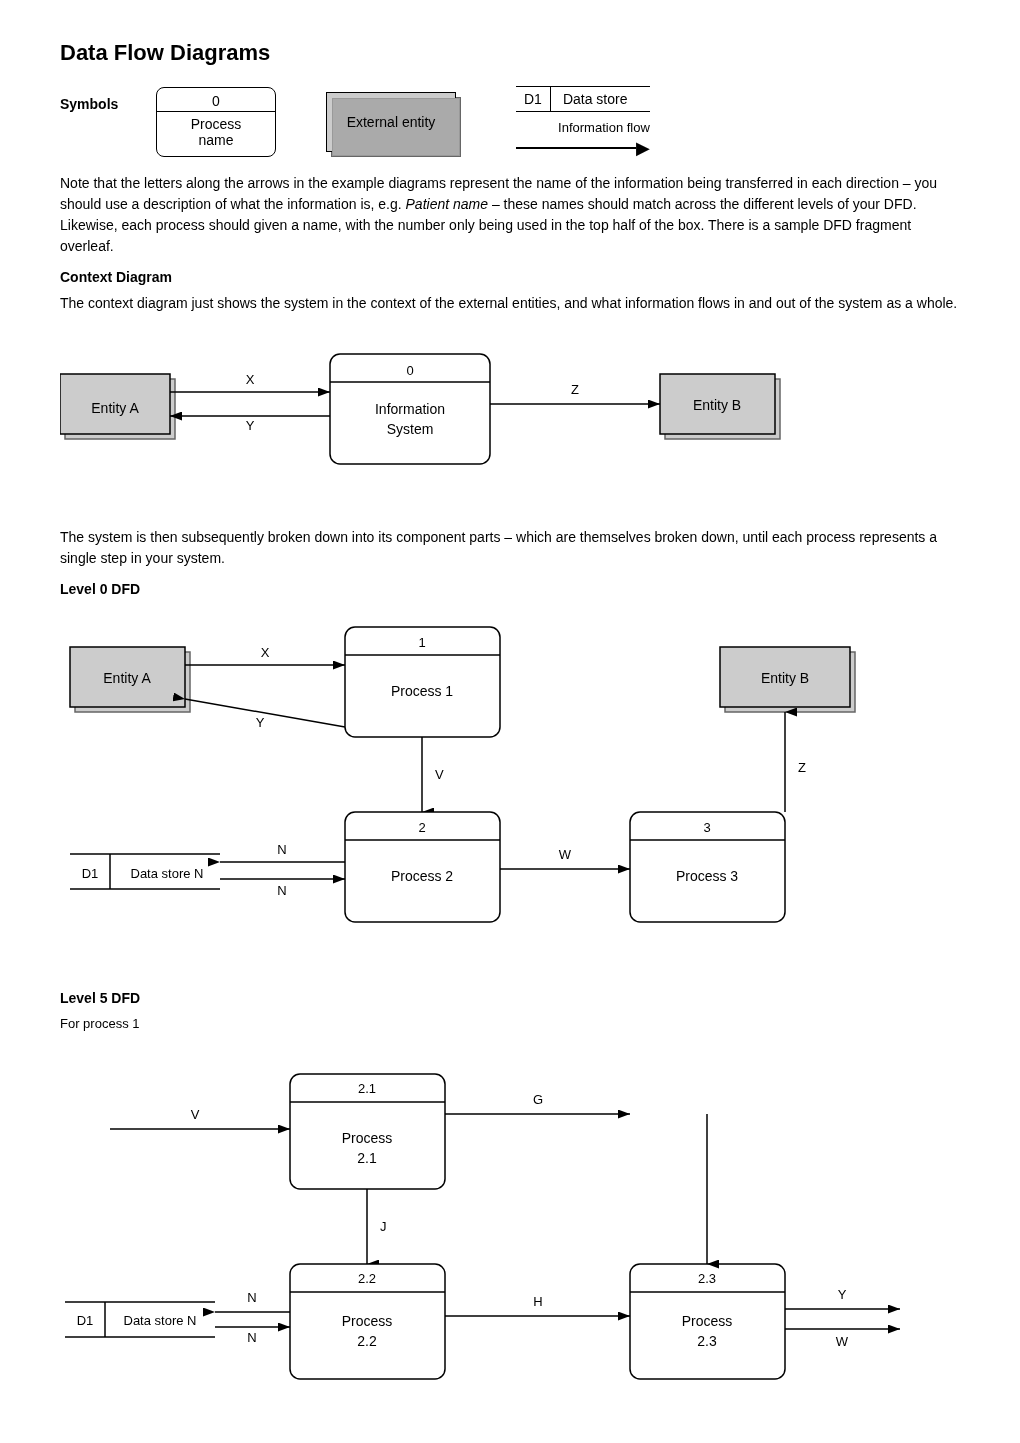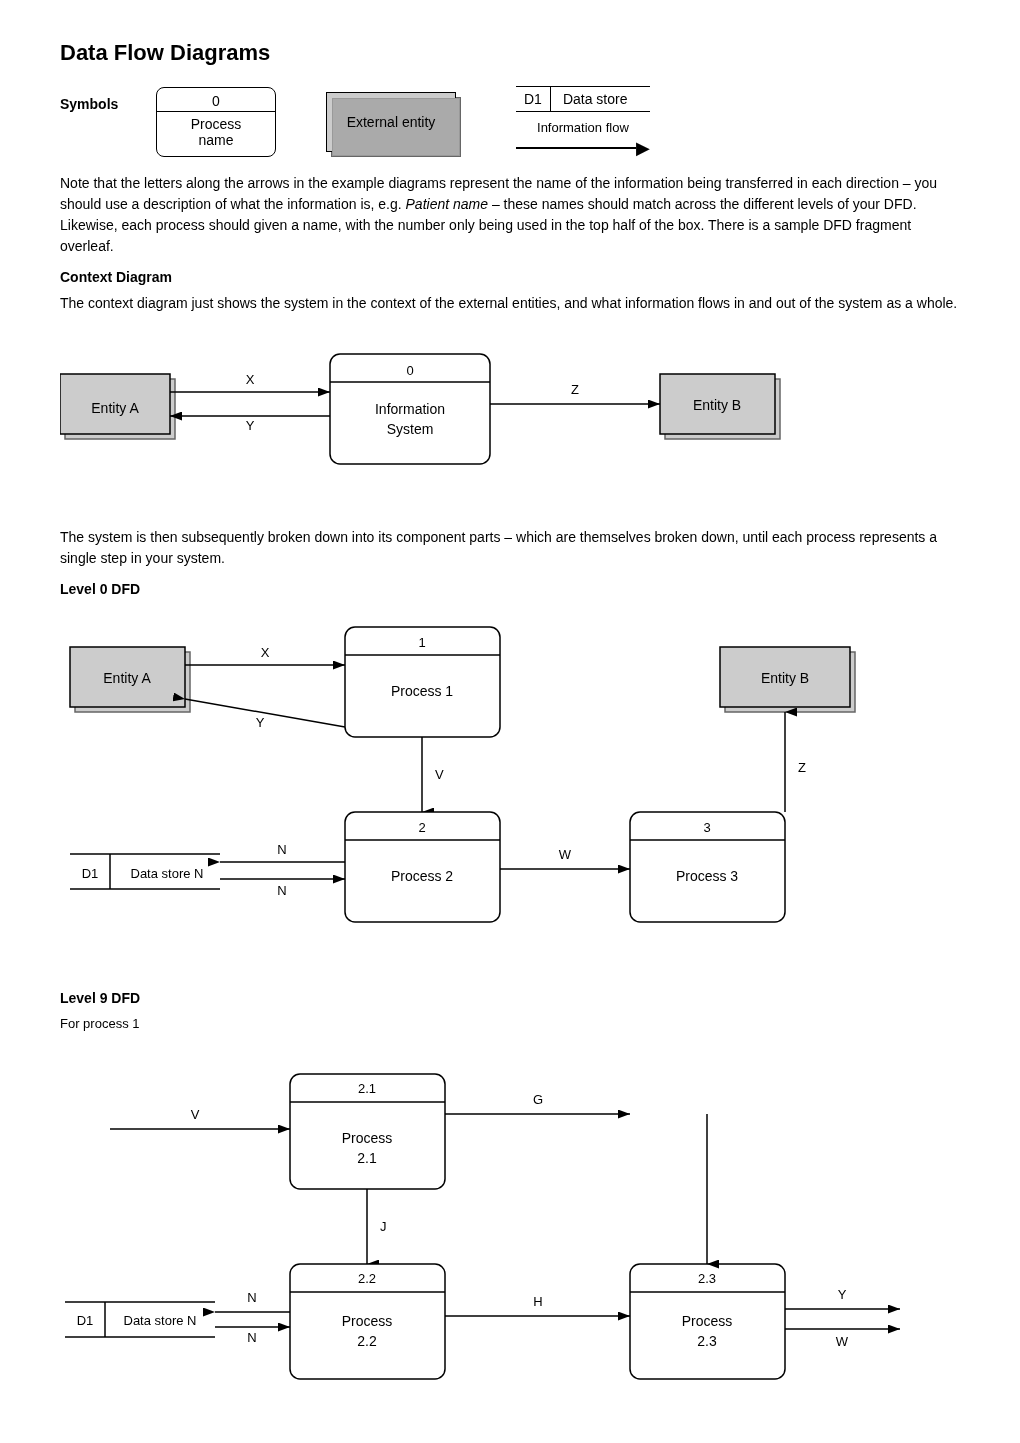--- a/index.html
+++ b/index.html
@@ -85,21 +85,21 @@
     .arrow-line {
       height: 1.5px;
       background: #000;
       display: inline-block;
     }
 
     
     .info-flow-symbol {
       display: flex;
       flex-direction: column;
-      align-items: center;
+      align-items: flex-end;
     }
 
     
     .diagram-area {
       position: relative;
       margin: 20px 0 30px 0;
     }
 
     
     svg text { font-family: Arial, sans-serif; }
@@ -256,21 +256,21 @@
     <text x="107" y="258" text-anchor="middle" dominant-baseline="middle" font-size="13">Data store N</text>
 
     <line x1="285" y1="245" x2="160" y2="245" stroke="#000" stroke-width="1.5" marker-end="url(#arr-left)"></line>
     <text x="222" y="237" text-anchor="middle" font-size="13">N</text>
 
     <line x1="160" y1="262" x2="285" y2="262" stroke="#000" stroke-width="1.5" marker-end="url(#arr1)"></line>
     <text x="222" y="278" text-anchor="middle" font-size="13">N</text>
   </svg>
 </div>
 
-<h2>Level 9 DFD</h2>
+<h2>Level 5 DFD</h2>
 <p style="font-size:13px; margin-bottom:10px;">For process 1</p>
 
 <div class="diagram-area">
   <svg width="880" height="420">
     <defs>
       <marker id="a1" markerWidth="8" markerHeight="6" refX="8" refY="3" orient="auto">
         <polygon points="0 0, 8 3, 0 6" fill="#000"></polygon>
       </marker>
       <marker id="a-left" markerWidth="8" markerHeight="6" refX="0" refY="3" orient="auto">
         <polygon points="8 0, 0 3, 8 6" fill="#000"></polygon>

